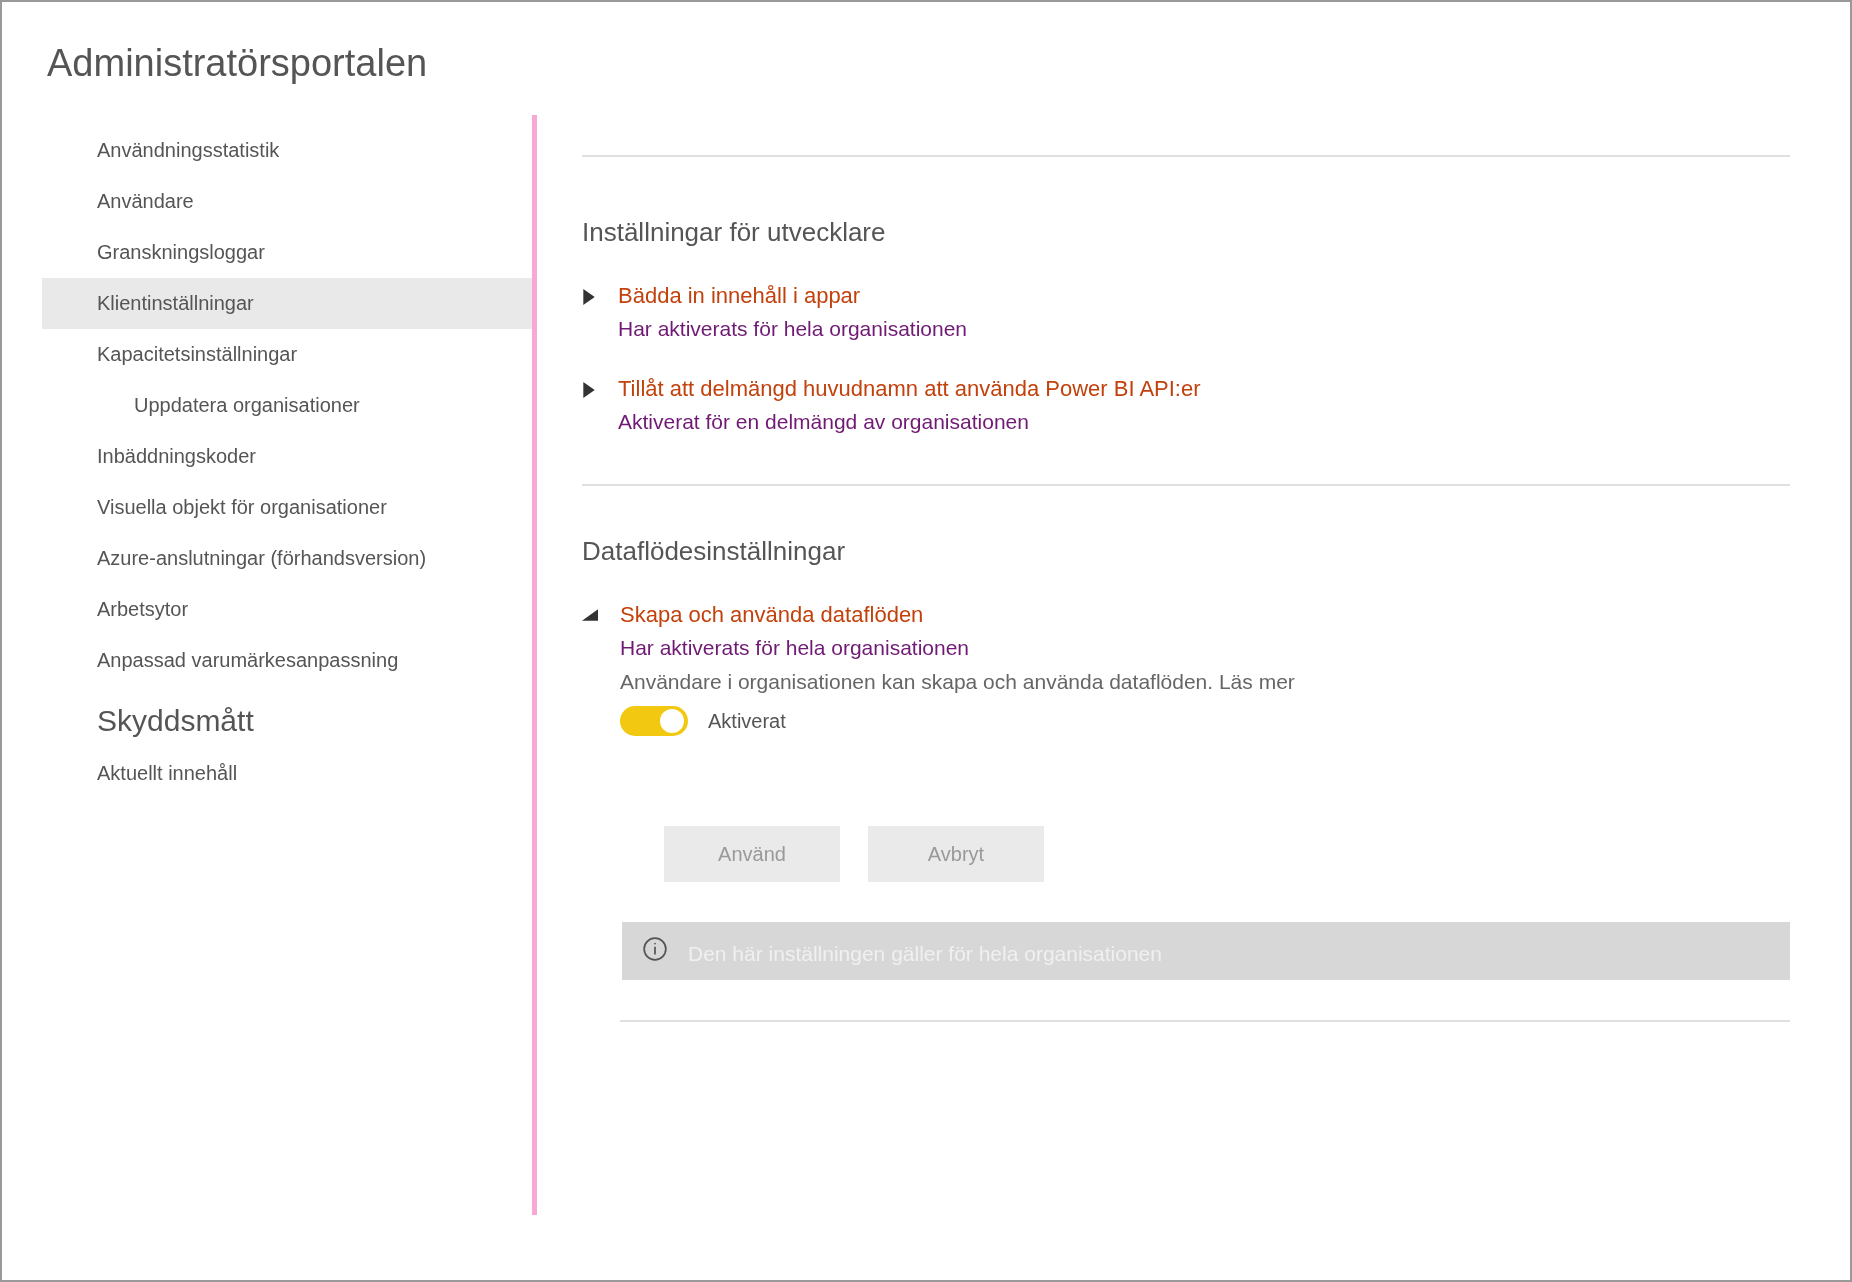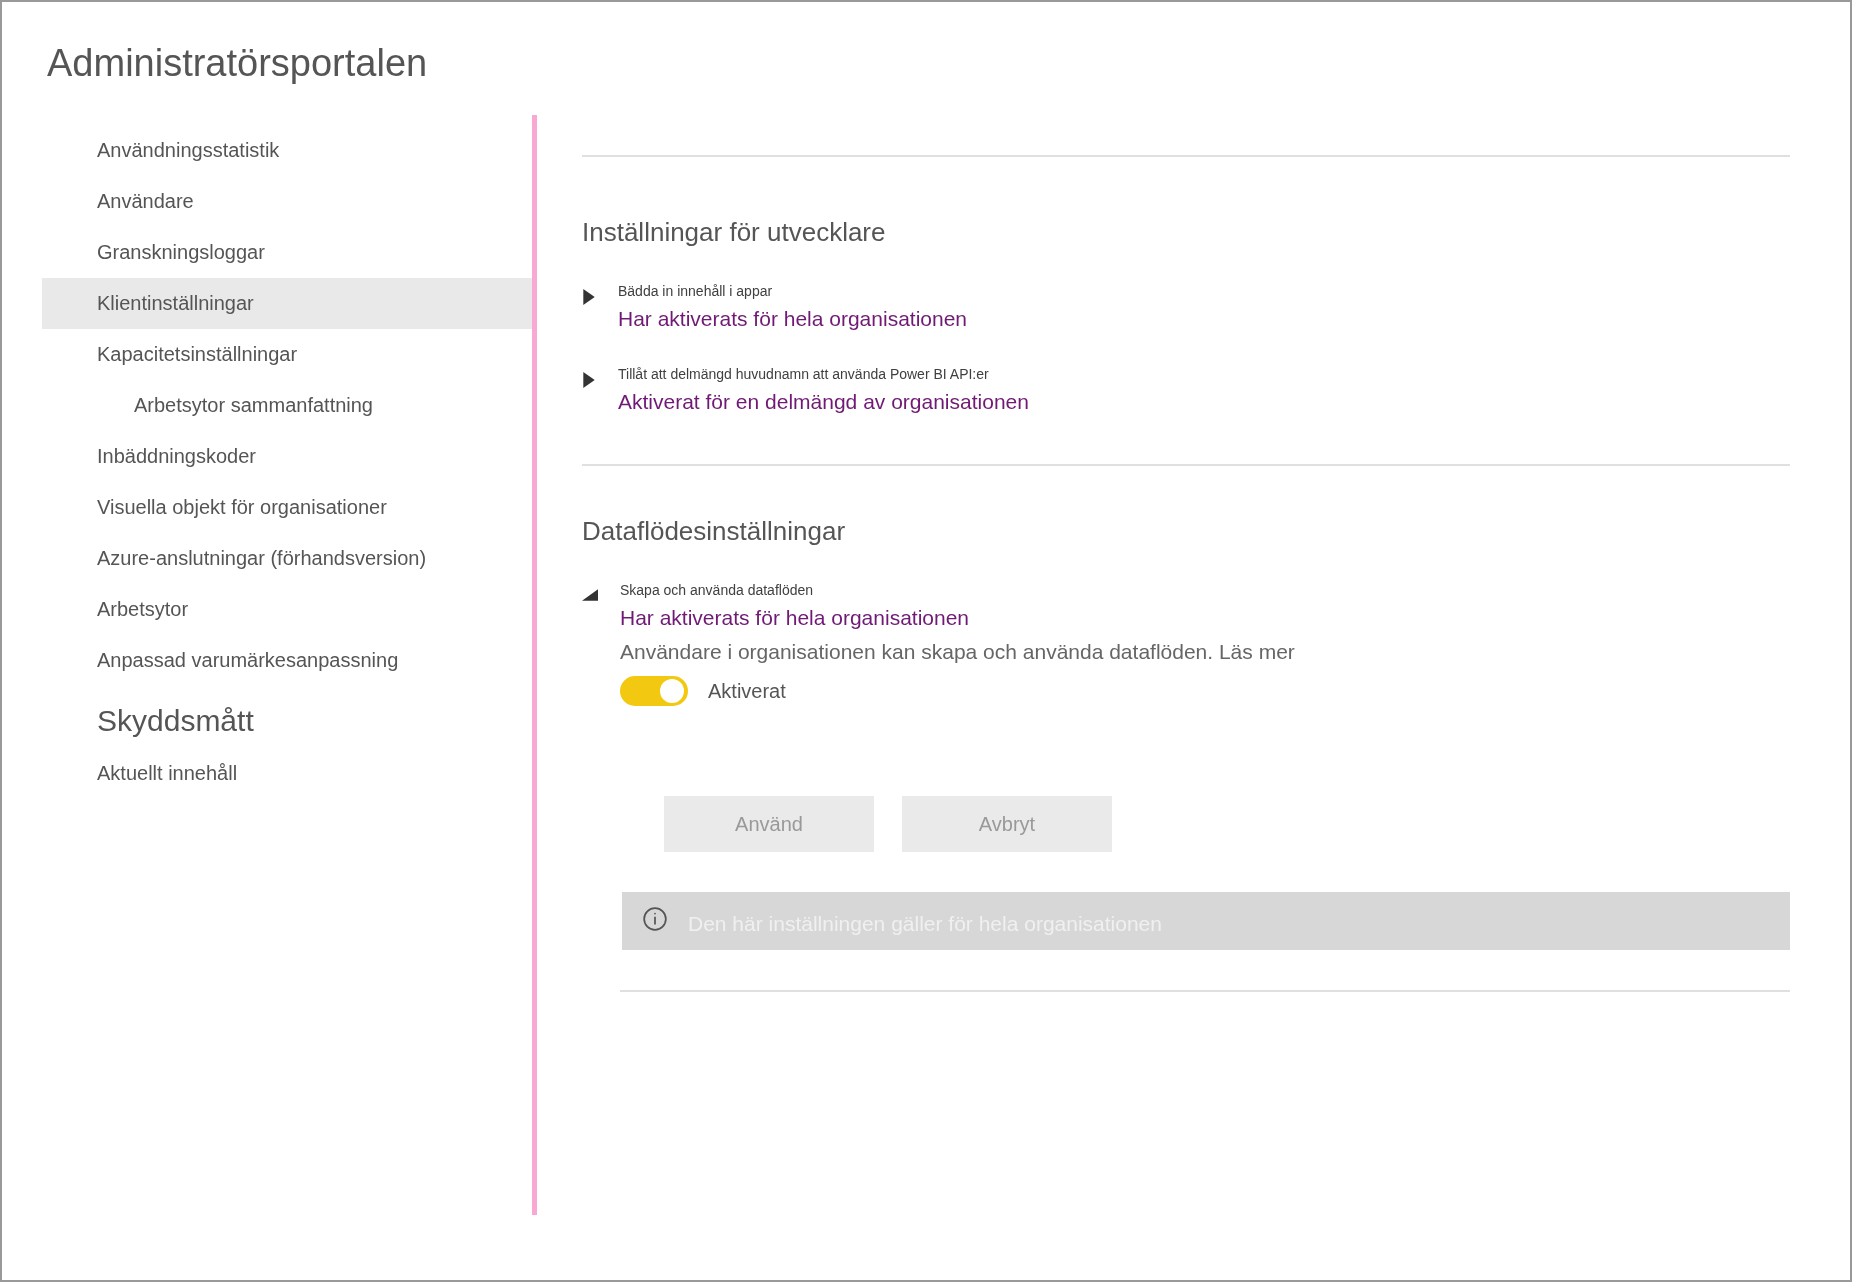--- a/index.html
+++ b/index.html
@@ -79,22 +79,22 @@
       margin-right: 22px;
       flex-shrink: 0;
     }
     .expand-icon svg {
       display: block;
     }
     .setting-text {
       flex: 1;
     }
     .setting-title {
-      font-size: 14px;
-      color: #404040;
+      font-size: 22px;
+      color: #c2410c;
       font-weight: 400;
       margin-bottom: 8px;
     }
     .setting-subtitle {
       font-size: 21px;
       color: #701a75;
       font-weight: 400;
     }
     .setting-desc {
       font-size: 21px;
@@ -128,21 +128,21 @@
       font-size: 20px;
       color: #555;
     }
     .button-row {
       display: flex;
       gap: 28px;
       margin-top: 90px;
       margin-left: 44px;
     }
     .btn {
-      width: 210px;
+      width: 176px;
       height: 56px;
       background: #eaeaea;
       border: none;
       font-size: 20px;
       color: #999;
       cursor: pointer;
       font-family: inherit;
     }
     .info-banner {
       display: flex;
@@ -171,21 +171,21 @@
 <h1 class="page-title">Administratörsportalen</h1>
 
 <div class="content-wrapper">
 
   <nav class="sidebar">
     <div class="sidebar-item">Användningsstatistik</div>
     <div class="sidebar-item">Användare</div>
     <div class="sidebar-item">Granskningsloggar</div>
     <div class="sidebar-item selected">Klientinställningar</div>
     <div class="sidebar-item">Kapacitetsinställningar</div>
-    <div class="sidebar-item sub">Arbetsytor sammanfattning</div>
+    <div class="sidebar-item sub">Uppdatera organisationer</div>
     <div class="sidebar-item">Inbäddningskoder</div>
     <div class="sidebar-item">Visuella objekt för organisationer</div>
     <div class="sidebar-item">Azure-anslutningar (förhandsversion)</div>
     <div class="sidebar-item">Arbetsytor</div>
     <div class="sidebar-item">Anpassad varumärkesanpassning</div>
     <div class="sidebar-item heading">Skyddsmått</div>
     <div class="sidebar-item">Aktuellt innehåll</div>
   </nav>
 
   <main class="main">

